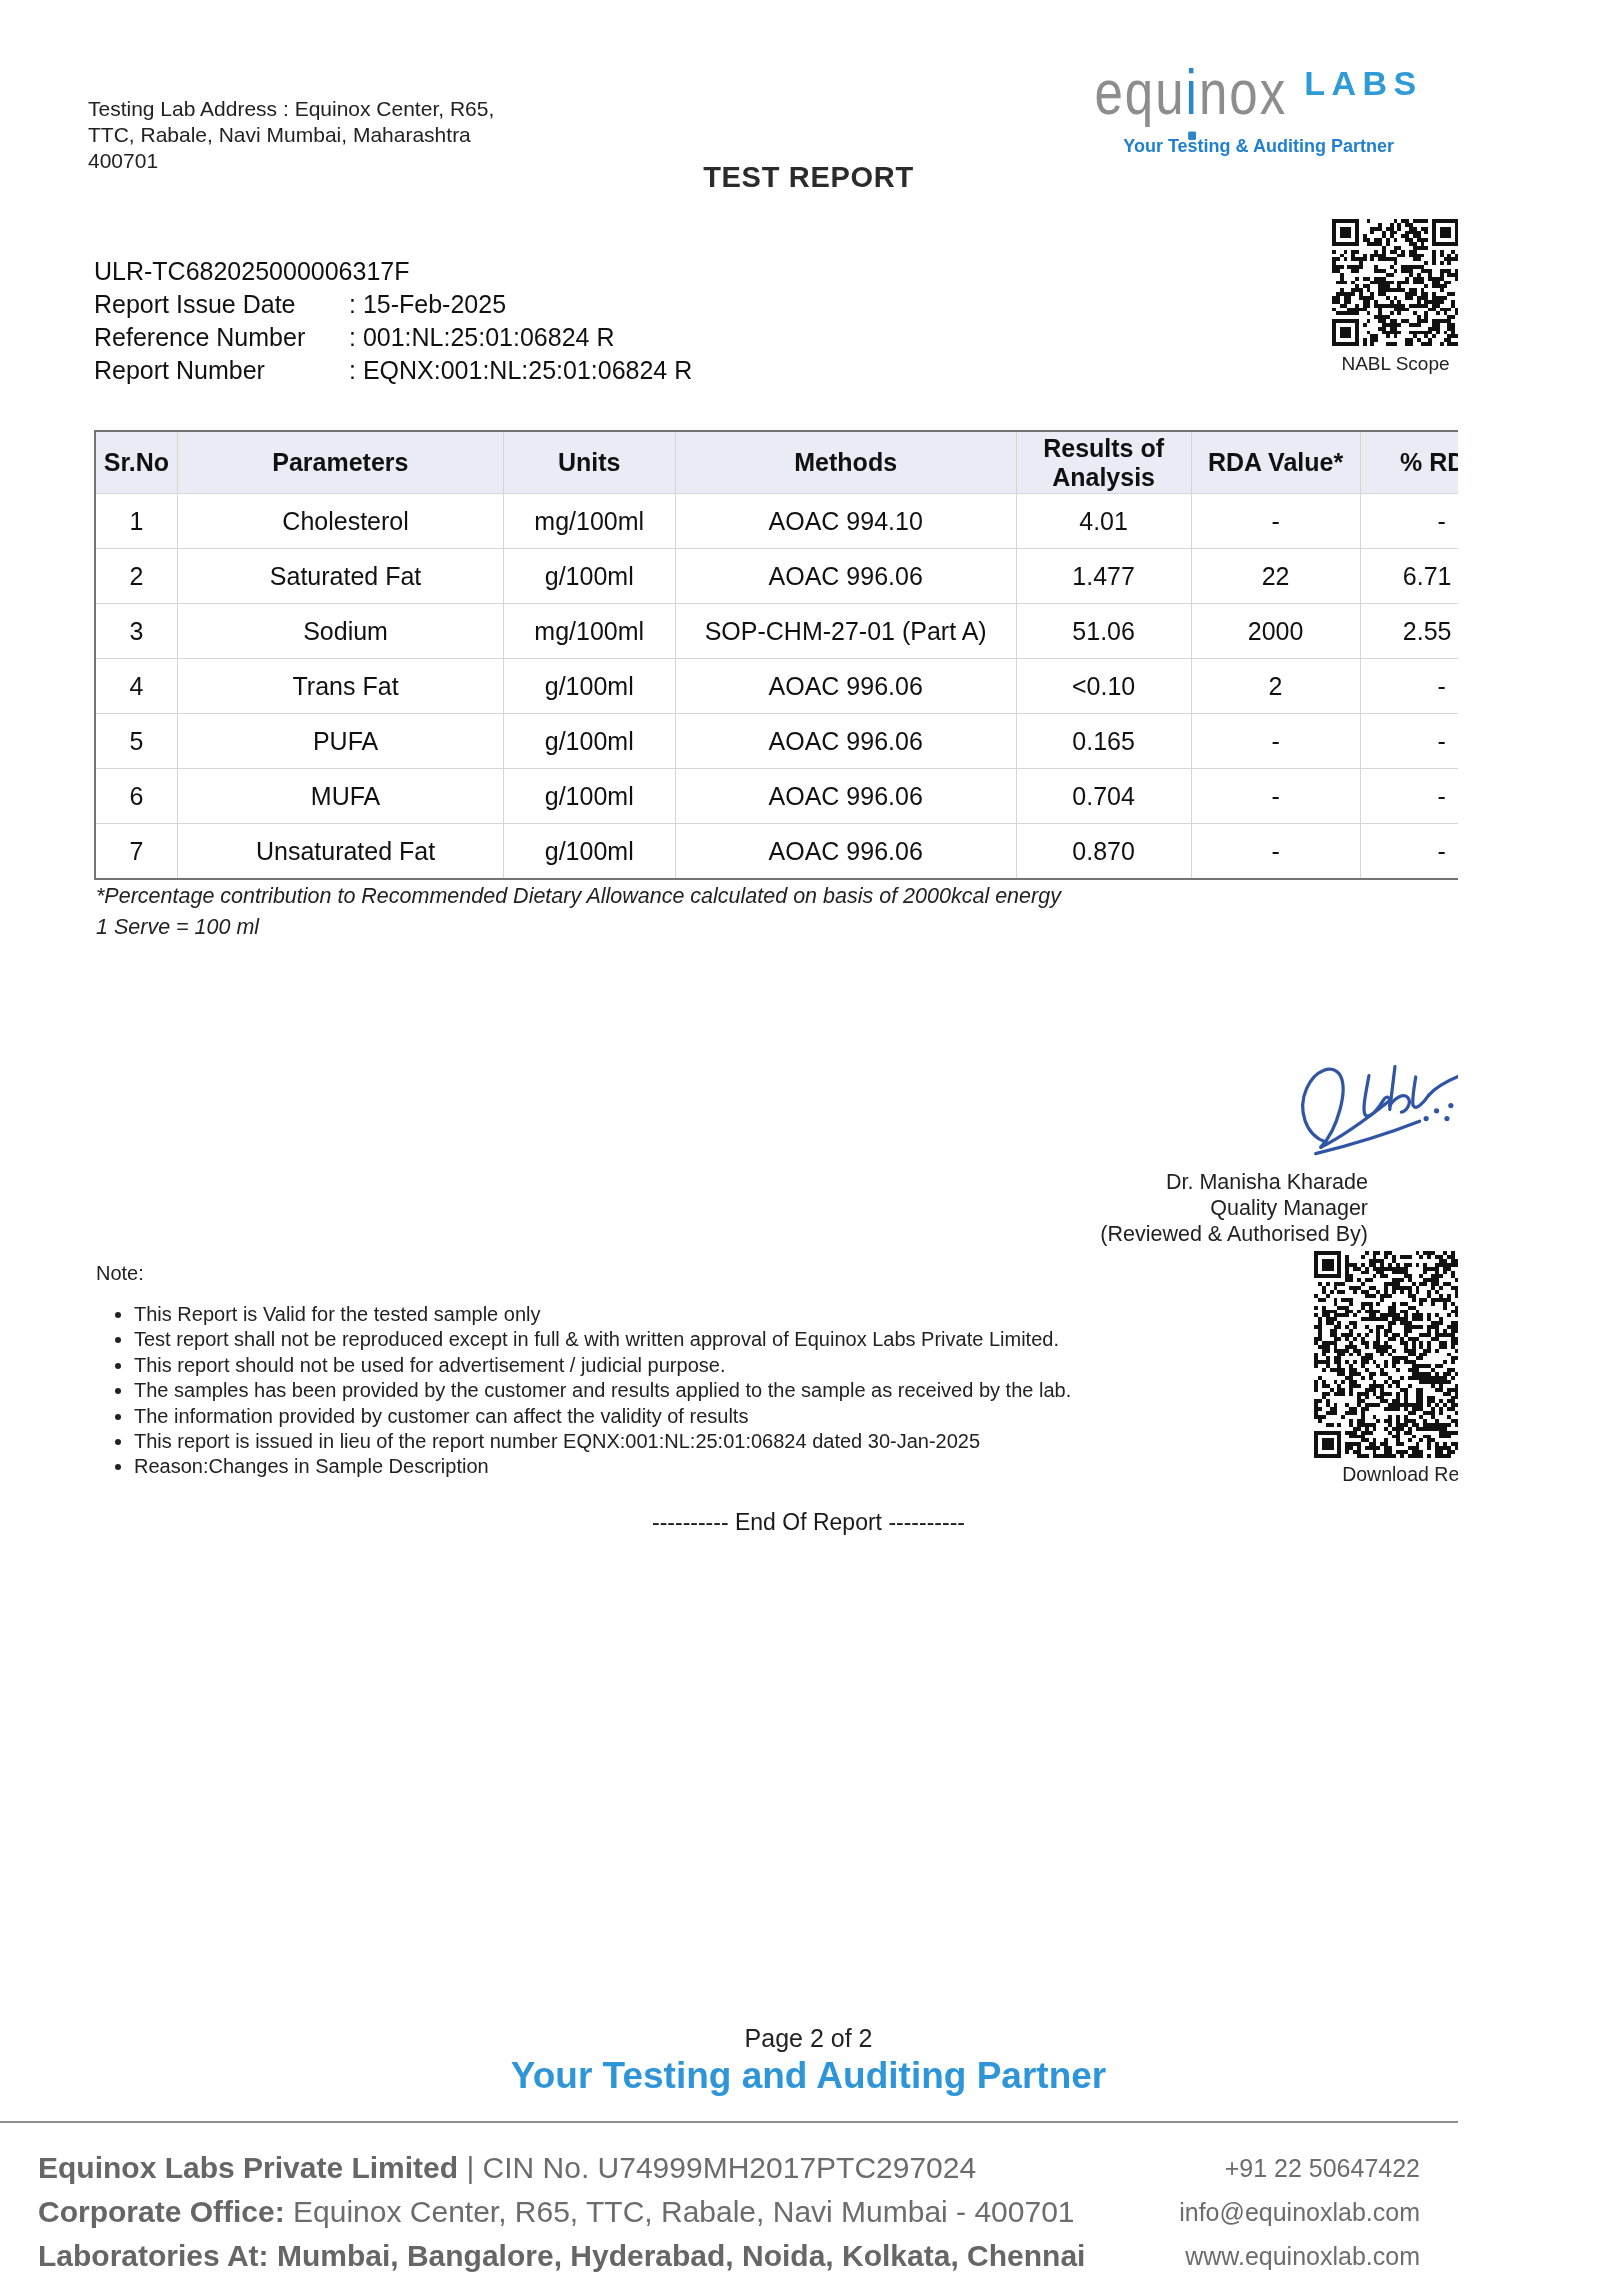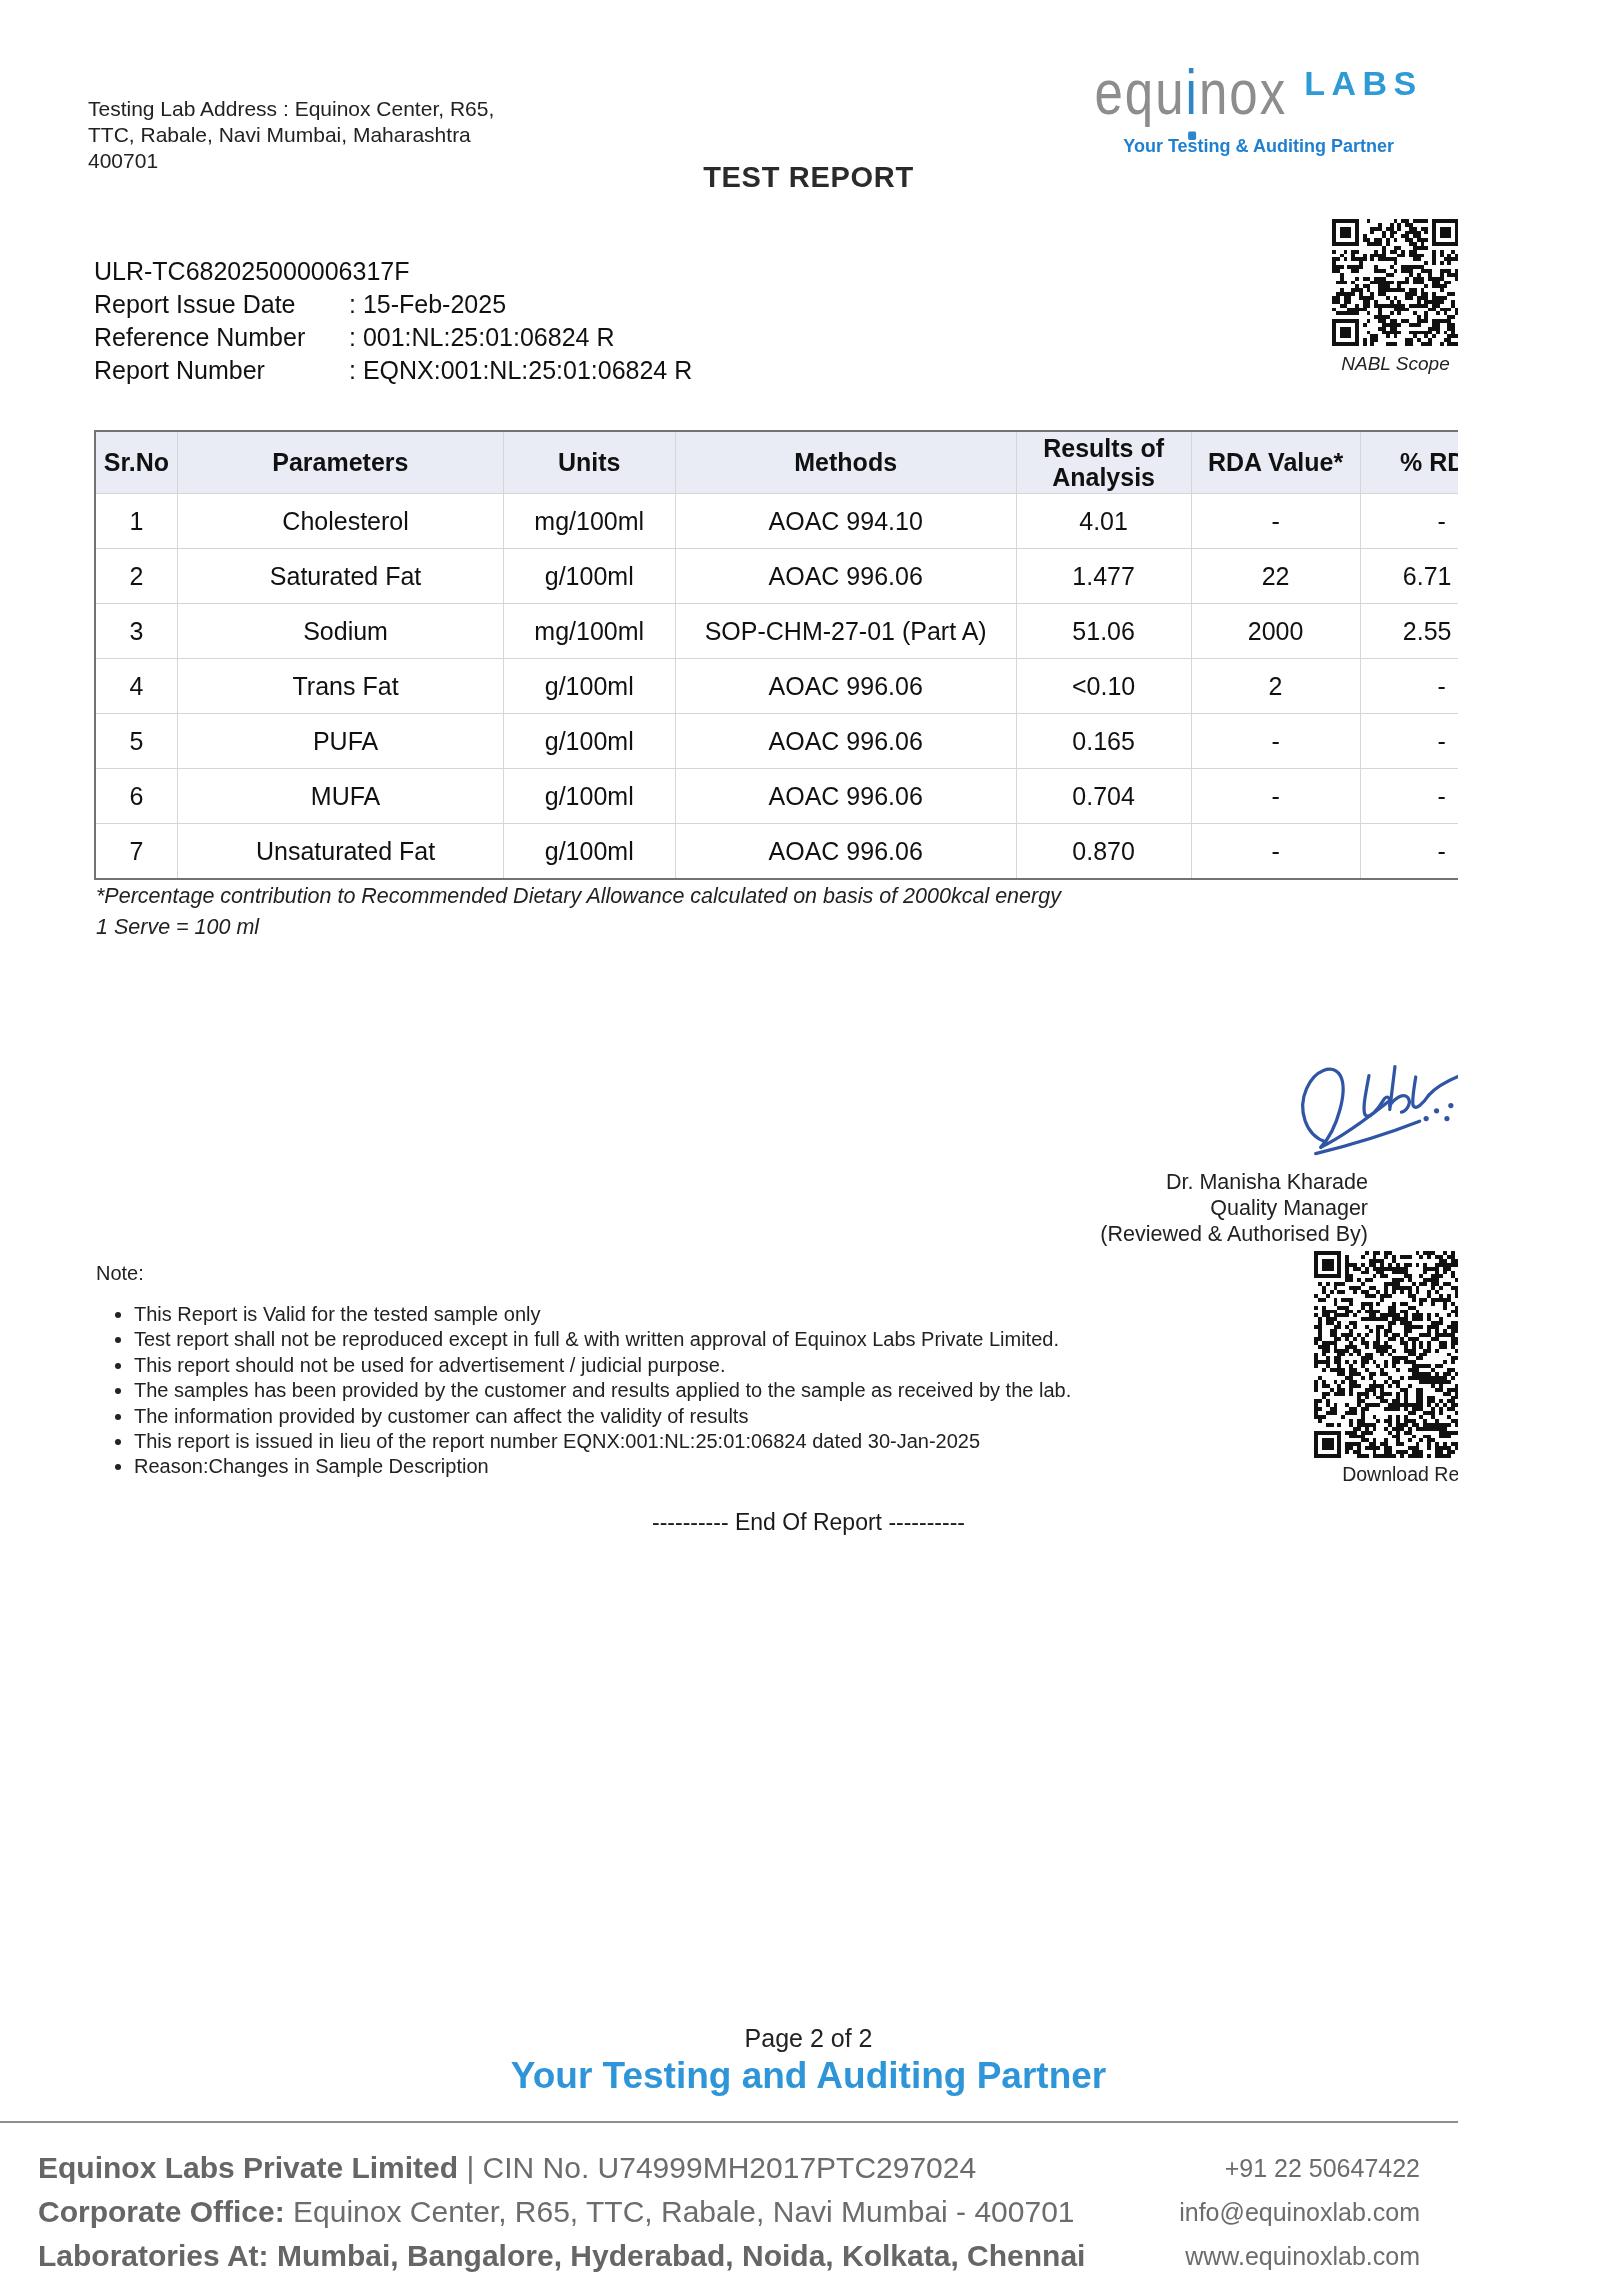--- a/index.html
+++ b/index.html
@@ -45,21 +45,21 @@
   }
 
   
   .meta{left:94px;top:255px;font-size:25px;line-height:33px;color:#111;}
   .meta-row{display:flex;}
   .meta-label{width:255px;flex:0 0 255px;}
   .meta-value{white-space:nowrap;}
 
   
   .qr-box{display:block;}
-  .qr-top{left:1332px;top:219px;width:127px;font-style:italic;}
+  .qr-top{left:1332px;top:219px;width:127px;}
   .qr-top svg{width:127px;height:127px;display:block;}
   .qr-caption{margin-top:6.5px;text-align:center;font-size:19px;color:#222;}
   .nabl{left:1468px;top:219px;width:107px;text-align:center;}
   .nabl svg{width:104px;height:128px;display:block;margin:0 auto;}
   .nabl-caption{margin-top:1.3px;text-align:center;font-size:14px;font-weight:bold;color:#8b5cf6;}
 
   
   .results{left:94px;top:430px;}
   table.results-table{
     border-collapse:collapse;table-layout:fixed;width:1431px;

